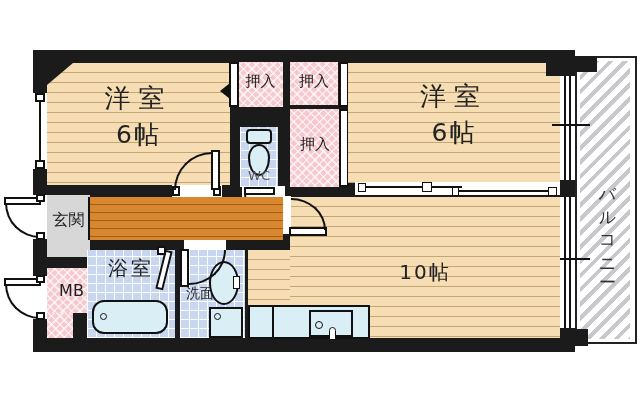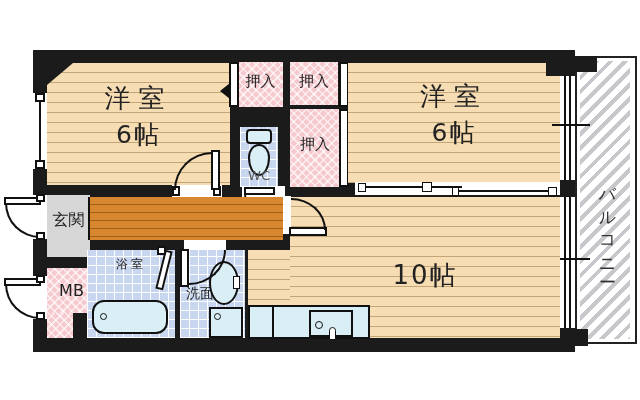--- a/index.html
+++ b/index.html
@@ -122,39 +122,39 @@
   <div class="pink" style="left:47px;top:268px;width:49px;height:45px;"></div>
   <div class="pink" style="left:47px;top:313px;width:26px;height:25px;"></div>
   <div class="lbl" style="left:47px;top:283px;width:49px;font-size:16px;">MB</div>
   <div class="white" style="left:33px;top:276px;width:14px;height:43px;"></div>
   <div class="leaf" style="left:4px;top:278px;width:37px;height:8px;"></div>
   <div class="arc arc-bl" style="left:5px;top:284px;width:35px;height:35px;"></div>
   <div class="jamb" style="left:36px;top:275px;width:9px;height:8px;"></div>
   <div class="jamb" style="left:36px;top:312px;width:9px;height:8px;"></div>
 
   <div class="tile" style="left:87px;top:250px;width:88px;height:88px;"></div>
-  <div class="lbl" style="left:87px;top:258px;width:88px;font-size:12px;letter-spacing:3px;">浴室</div>
+  <div class="lbl" style="left:87px;top:258px;width:88px;font-size:20px;letter-spacing:3px;">浴室</div>
   <div class="fix" style="left:92px;top:300px;width:76px;height:34px;border-radius:12px;border-width:2.5px;"></div>
   <div class="abs" style="left:100px;top:313px;width:7px;height:7px;border:1.5px solid #111;border-radius:50%;background:#daeff5;box-sizing:border-box;"></div>
   <div class="leaf" style="left:160px;top:250px;width:8px;height:40px;transform:rotate(14deg);"></div>
   <div class="jamb" style="left:157px;top:246px;width:9px;height:9px;"></div>
 
   <div class="tile" style="left:180px;top:250px;width:65px;height:88px;"></div>
   <div class="lbl" style="left:179px;top:286px;width:42px;font-size:14px;">洗面</div>
   <div class="fix" style="left:209px;top:261px;width:30px;height:44px;border-radius:50%;border-width:2.5px;"></div>
   <div class="jamb" style="left:233px;top:276px;width:7px;height:13px;border-width:1.5px;"></div>
   <div class="fix" style="left:209px;top:307px;width:34px;height:31px;border-width:2.5px;"></div>
   <div class="abs" style="left:214px;top:313px;width:7px;height:7px;border:1.5px solid #111;border-radius:50%;background:#daeff5;box-sizing:border-box;"></div>
   <div class="white" style="left:184px;top:240px;width:42px;height:10px;"></div>
   <div class="leaf" style="left:180px;top:249px;width:9px;height:38px;"></div>
   <div class="arc arc-br" style="left:189px;top:250px;width:37px;height:35px;"></div>
 
   <div class="wood" style="left:290px;top:197px;width:270px;height:141px;"></div>
   <div class="wood" style="left:248px;top:250px;width:42px;height:88px;"></div>
-  <div class="lbl" style="left:290px;top:262px;width:270px;font-size:26px;letter-spacing:2px;">10帖</div>
+  <div class="lbl" style="left:290px;top:262px;width:270px;font-size:20px;letter-spacing:2px;">10帖</div>
 
   <div class="white" style="left:283px;top:196px;width:8px;height:38px;"></div>
   <div class="leaf" style="left:289px;top:227px;width:38px;height:9px;"></div>
   <div class="arc arc-tr" style="left:291px;top:198px;width:35px;height:32px;"></div>
 
   <div class="fix" style="left:248px;top:305px;width:122px;height:34px;border-width:2.5px;"></div>
   <div class="blk" style="left:272px;top:305px;width:2px;height:34px;"></div>
   <div class="abs" style="left:309px;top:310px;width:44px;height:27px;border:2px solid #111;background:#daeff5;box-sizing:border-box;"></div>
   <div class="abs" style="left:315px;top:321px;width:8px;height:8px;border:1.5px solid #111;border-radius:50%;background:#daeff5;box-sizing:border-box;"></div>
   <div class="abs" style="left:329px;top:327px;width:7px;height:13px;border:1.5px solid #111;border-radius:4px 4px 0 0;background:#fff;box-sizing:border-box;"></div>

